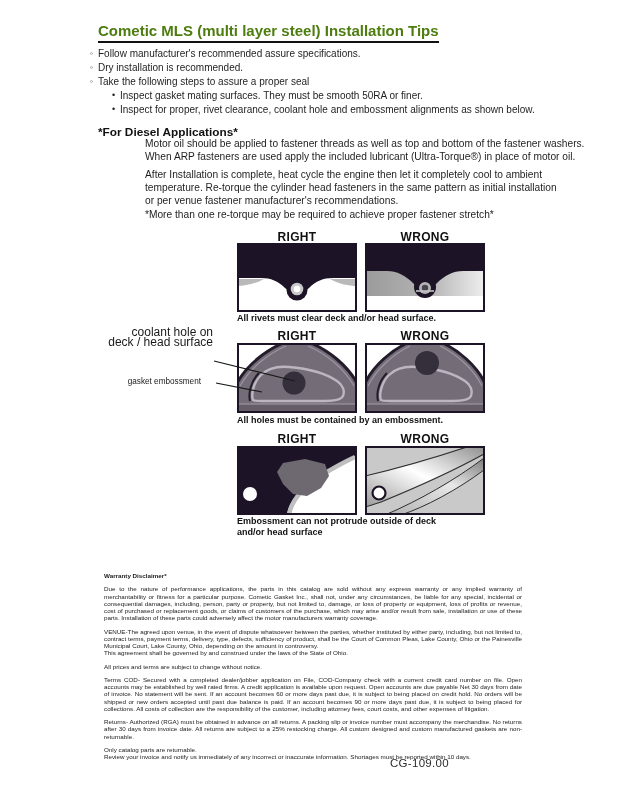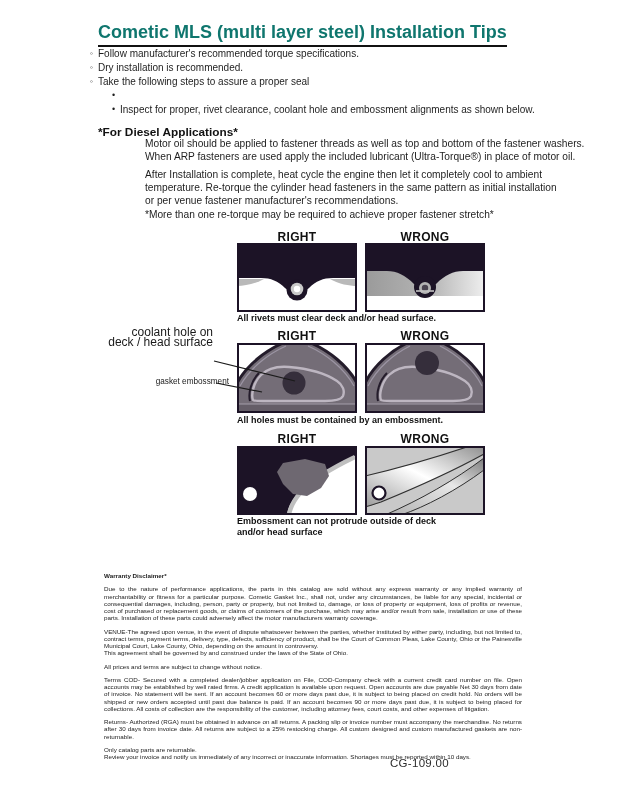--- a/index.html
+++ b/index.html
@@ -4,42 +4,42 @@
 <style>
   html,body{margin:0;padding:0;background:#e8e8e8;}
   .page{
     position:relative;width:618px;height:800px;margin:0 auto;
     background:#ffffff;overflow:hidden;
     font-family:"Liberation Sans","DejaVu Sans",sans-serif;
     color:#1e1e1e;
   }
   .abs{position:absolute;}
   .doc-title{
-    left:98px;top:22px;font-size:18px;font-weight:bold;color:#0f766e;
+    left:98px;top:22px;font-size:15px;font-weight:bold;color:#4d7c0f;
     border-bottom:2px solid #111;padding-bottom:2px;white-space:nowrap;
   }
   .bullet-list{left:90px;top:47px;font-size:10px;}
   .bullet-row{display:flex;align-items:flex-start;line-height:13.9px;white-space:nowrap;}
   .bullet-glyph{width:8px;font-size:8px;line-height:13.9px;flex:none;}
   .sub-list{margin-left:22px;}
   .sub-list .bullet-glyph{font-size:9px;}
   .diesel-heading{left:98px;top:119px;font-size:11.8px;font-weight:bold;color:#111;white-space:nowrap;margin-top:6px;}
   .body-para{font-size:10.2px;line-height:13px;margin-left:47px;}
   .body-para div{white-space:nowrap;}
   .p1{left:98px;top:137px;}
   .p2{left:98px;top:168px;}
   .p3{left:98px;top:208px;}
   .rw-label{width:120px;text-align:center;font-size:12px;font-weight:bold;color:#111;letter-spacing:.3px;}
   .caption{font-size:9px;font-weight:bold;color:#111;white-space:nowrap;line-height:10.5px;}
   .diagram-box{display:block;}
   .annot{
     left:100px;top:328px;width:113px;text-align:right;
     font-size:12px;line-height:9.6px;color:#1a1a1a;white-space:nowrap;
   }
-  .annot2{left:116px;top:377px;width:113px;text-align:right;font-size:8.2px;color:#1a1a1a;white-space:nowrap;}
+  .annot2{left:88px;top:377px;width:113px;text-align:right;font-size:8.2px;color:#1a1a1a;white-space:nowrap;}
   .leader-overlay{left:210px;top:350px;pointer-events:none;}
   .fineprint{
     left:104px;top:572px;width:418px;
     font-size:6.25px;line-height:7.25px;color:#222;
     text-align:justify;
   }
   .fineprint .fp-h{font-weight:bold;margin-bottom:6px;text-align:left;}
   .fineprint .fp-p{margin-bottom:6px;}
   .fineprint .fp-p.tight{margin-bottom:0;}
   .page-number{left:390px;top:757px;font-size:11.5px;color:#2c2c2c;letter-spacing:.3px;white-space:nowrap;}
@@ -47,33 +47,34 @@
 </head>
 <body>
 
 <div class="page">
 
   <div class="abs doc-title">Cometic MLS (multi layer steel) Installation Tips</div>
 
   <div class="abs bullet-list">
     <div class="bullet-row">
       <span class="bullet-glyph">◦</span>
-      <span>Follow manufacturer's recommended torque specifications.</span>
+      <span>Follow manufacturer's recommended assure specifications.</span>
     </div>
     <div class="bullet-row">
       <span class="bullet-glyph">◦</span>
       <span>Dry installation is recommended.</span>
     </div>
     <div class="bullet-row">
       <span class="bullet-glyph">◦</span>
       <span>Take the following steps to assure a proper seal</span>
     </div>
     <div class="sub-list">
       <div class="bullet-row">
         <span class="bullet-glyph">•</span>
+        <span>Inspect gasket mating surfaces.  They must be smooth 50RA or finer.</span>
       </div>
       <div class="bullet-row">
         <span class="bullet-glyph">•</span>
         <span>Inspect for proper, rivet clearance, coolant hole and embossment alignments as shown below.</span>
       </div>
     </div>
   </div>
 
   <div class="abs diesel-heading">*For Diesel Applications*</div>
   <div class="abs body-para p1">

